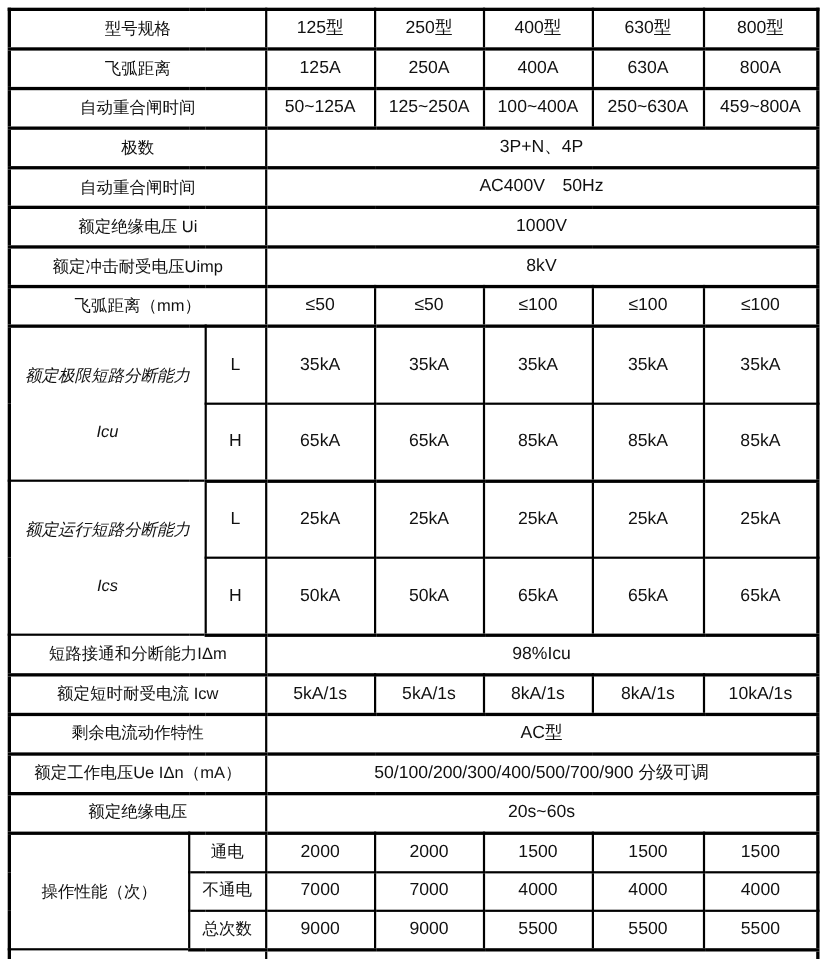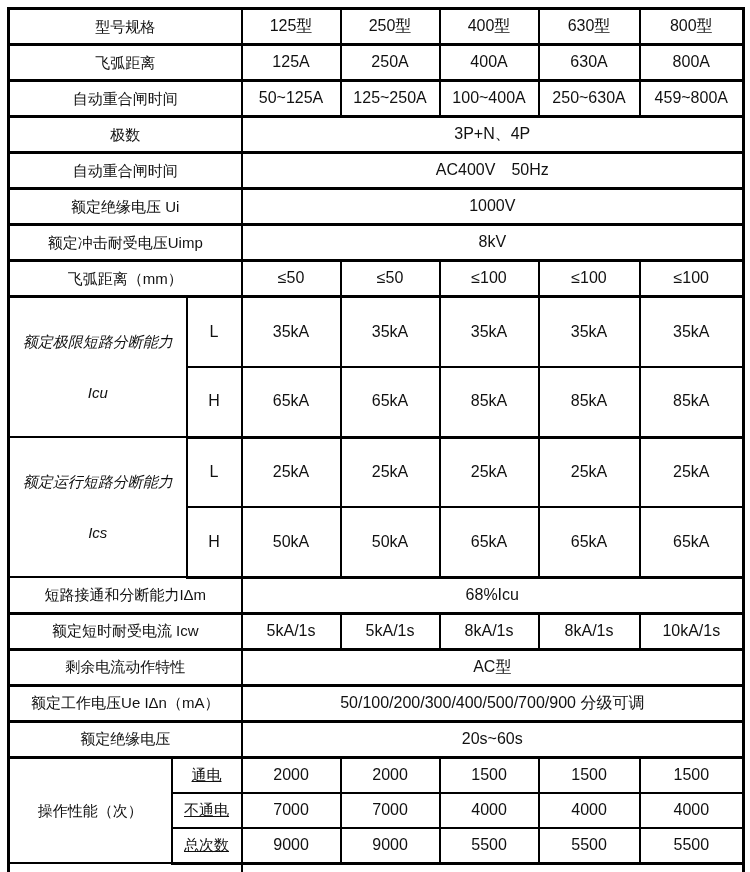--- a/index.html
+++ b/index.html
@@ -25,21 +25,21 @@
     vertical-align: middle;
     height: 33px;
     padding: 0 2px;
     font-size: 16px;
     line-height: 1.15;
     white-space: pre-wrap;
     overflow: hidden;
   }
   tr.thin td { border-bottom-width: 2px; }
   td.lbl { font-size: 15px; }
-  td.sub { font-size: 15px; text-decoration: underline; }
+  td.sub { font-size: 15px; }
   td.val { font-size: 16px; }
   td.grade { font-size: 16px; }
   .two-line span { display: block; font-style: italic; }
 </style>
 </head>
 <body>
 
 <table class="spec">
   <colgroup>
     <col style="width:163px">
@@ -146,21 +146,21 @@
     <td class="grade">H</td>
     <td class="val">50kA</td>
     <td class="val">50kA</td>
     <td class="val">65kA</td>
     <td class="val">65kA</td>
     <td class="val">65kA</td>
   </tr>
 
   <tr>
     <td class="lbl" colspan="3">短路接通和分断能力IΔm</td>
-    <td class="val" colspan="5">68%Icu</td>
+    <td class="val" colspan="5">98%Icu</td>
   </tr>
 
   <tr>
     <td class="lbl" colspan="3">额定短时耐受电流 Icw</td>
     <td class="val">5kA/1s</td>
     <td class="val">5kA/1s</td>
     <td class="val">8kA/1s</td>
     <td class="val">8kA/1s</td>
     <td class="val">10kA/1s</td>
   </tr>

